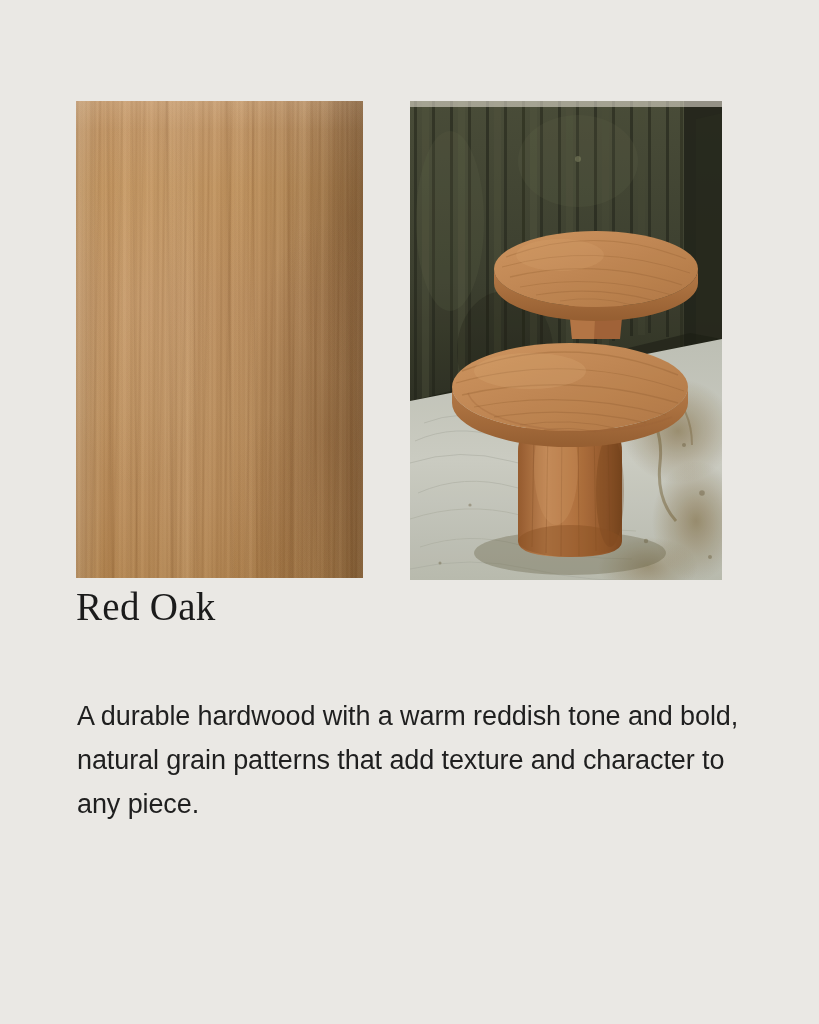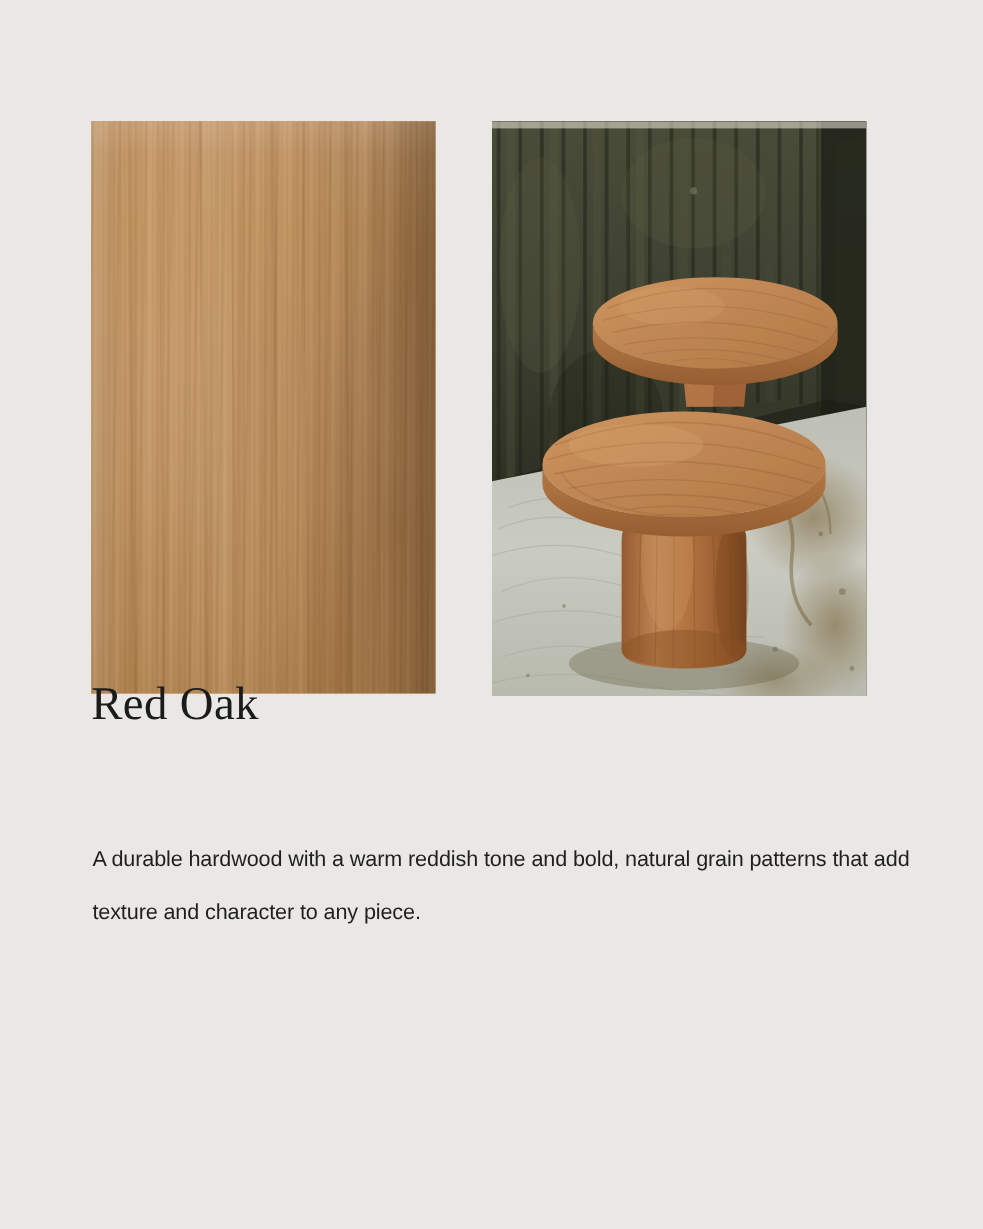--- a/index.html
+++ b/index.html
@@ -136,38 +136,38 @@
   .photo-svg {
     display: block;
     width: 312px;
     height: 479px;
   }
 
   
   .title {
     position: absolute;
     left: 76px;
-    top: 564px;
+    top: 584px;
     font-family: "Liberation Serif", "DejaVu Serif", serif;
     font-size: 39px;
     font-weight: 400;
     line-height: 46px;
     letter-spacing: 0.3px;
     color: #1b1b1b;
     margin: 0;
     white-space: nowrap;
   }
 
   .description {
     position: absolute;
     left: 77px;
     top: 694px;
     width: 690px;
     font-family: "Liberation Sans", sans-serif;
-    font-size: 18px;
+    font-size: 27px;
     font-weight: 400;
     line-height: 44px;
     letter-spacing: -0.1px;
     color: #1f1f1f;
     margin: 0;
   }
 </style>
 </head>
 <body>
 

